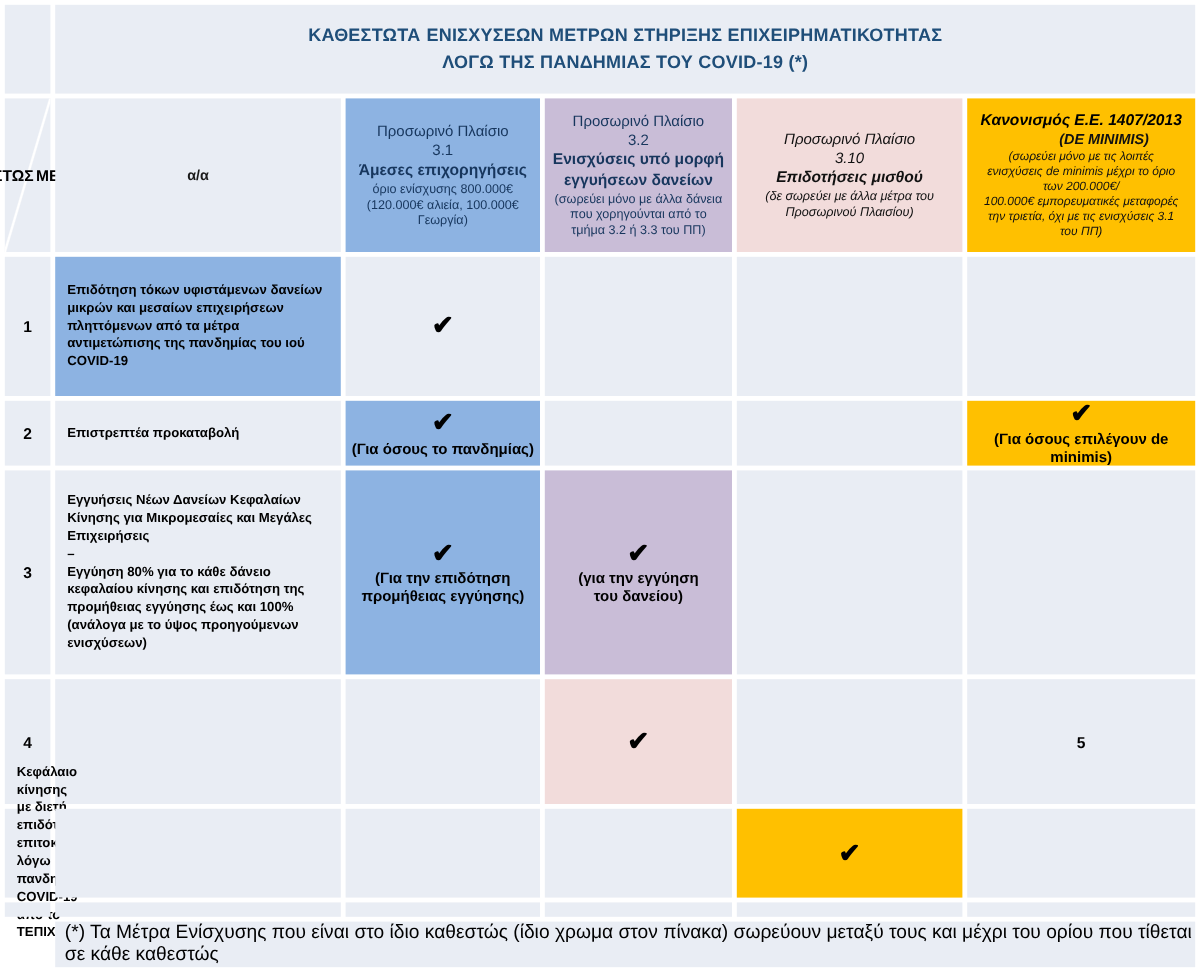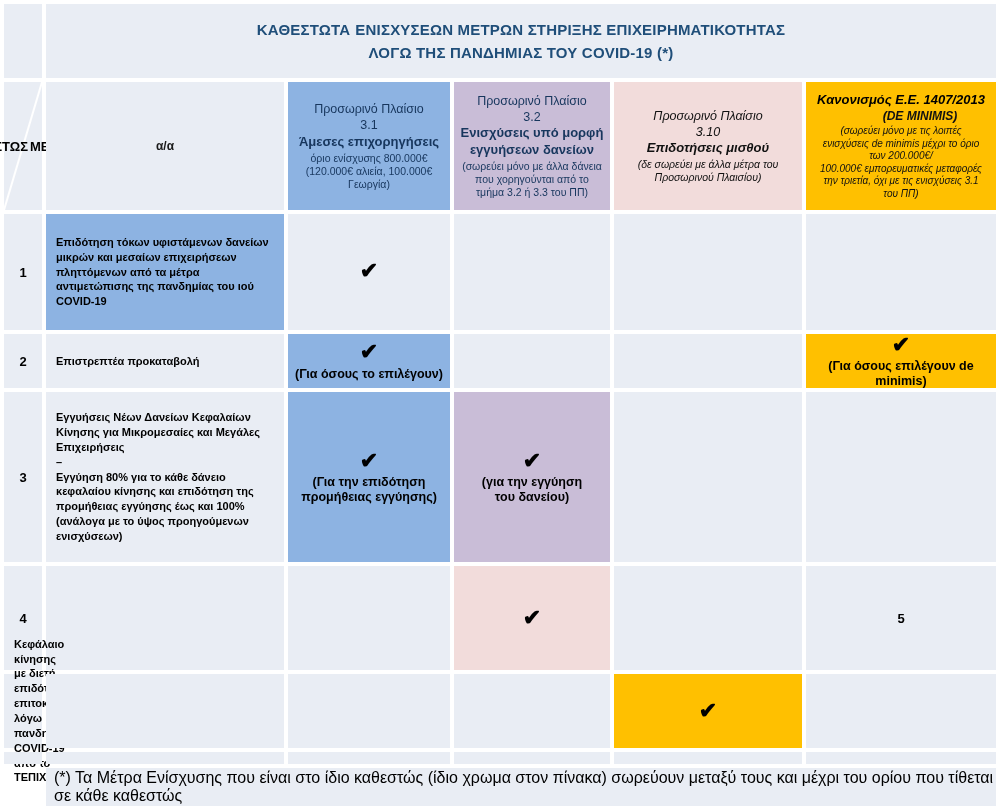--- a/index.html
+++ b/index.html
@@ -135,21 +135,21 @@
     <div class="caption"></div>
   </div>
   <div class="cell check-cell"></div>
   <div class="cell check-cell"></div>
   <div class="cell check-cell"></div>
 
   <div class="cell num-cell">2</div>
   <div class="cell measure">Επιστρεπτέα  προκαταβολή</div>
   <div class="cell check-cell bg-blue">
     <div class="check">✔</div>
-    <div class="caption">(Για όσους το επιλέγουν)</div>
+    <div class="caption">(Για όσους το πανδημίας)</div>
   </div>
   <div class="cell check-cell"></div>
   <div class="cell check-cell"></div>
   <div class="cell check-cell bg-yellow">
     <div class="check">✔</div>
     <div class="caption">(Για όσους επιλέγουν de minimis)</div>
   </div>
 
   <div class="cell num-cell">3</div>
   <div class="cell measure">Εγγυήσεις Νέων Δανείων  Κεφαλαίων Κίνησης για Μικρομεσαίες και Μεγάλες Επιχειρήσεις

